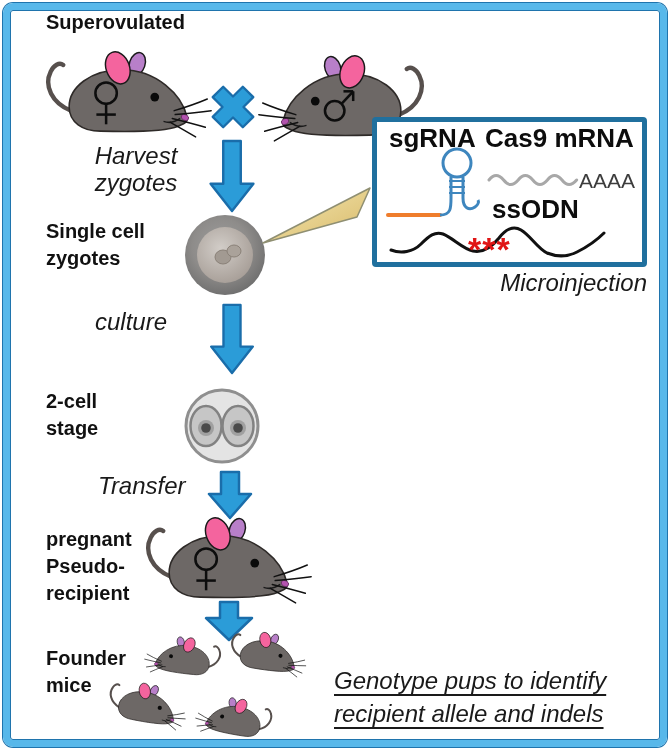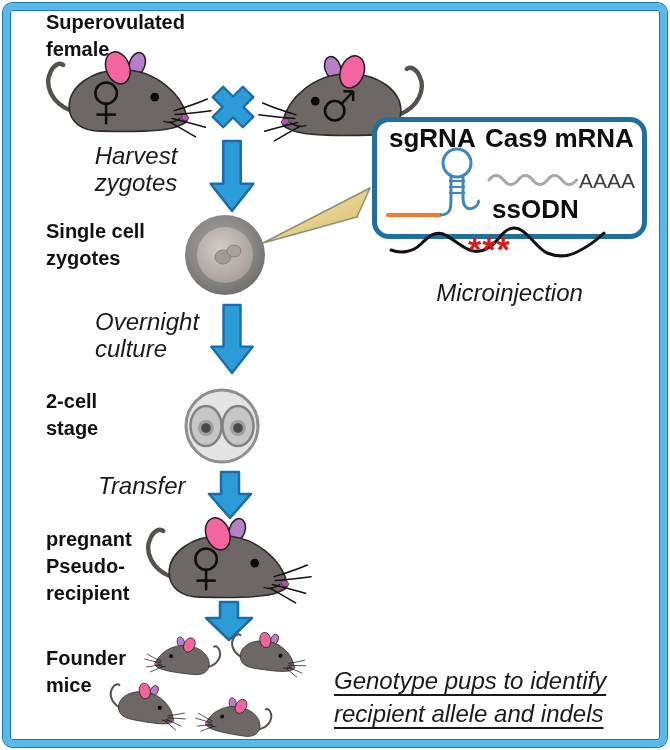--- a/index.html
+++ b/index.html
@@ -11,25 +11,25 @@
     position:absolute;left:3px;top:3px;right:3px;bottom:3px;
     border:7px solid #58b8ea;border-radius:10px;
     box-shadow:0 0 0 1px #1f74ad, inset 0 0 0 1px #1f74ad;
     pointer-events:none;
   }
   .abs{position:absolute;}
   .h{font-weight:bold;font-size:20px;line-height:27px;color:#111;letter-spacing:0;margin-left:20px;}
   .it{font-style:italic;font-size:24px;line-height:27px;color:#1a1a1a;}
   .boxlabel{position:absolute;font-weight:bold;font-size:26px;color:#0d0d0d;line-height:26px;}
   #injection-box{
-    position:absolute;left:372px;top:117px;width:275px;height:122px;
-    border:5px solid #20709e;border-radius:17px;background:#ffffff;box-sizing:border-box;
+    position:absolute;left:372px;top:117px;width:275px;height:150px;
+    border:5px solid #20709e;border-radius:4px;background:#ffffff;box-sizing:border-box;
     z-index:3;
   }
-  #microinjection-label{left:372px;top:279px;width:275px;text-align:center;}
+  #microinjection-label{left:372px;top:269px;width:275px;text-align:right;}
   #genotype-note{left:334px;top:664px;width:310px;text-decoration:underline;text-underline-offset:5px;line-height:33px;}
   svg{display:block;}
 </style>
 </head>
 <body>
 
 <div id="stage">
 
   <svg width="0" height="0" style="position:absolute">
     <defs>
@@ -67,21 +67,20 @@
         <line x1="104" y1="38" x2="94" y2="38"></line>
         <line x1="104" y1="38" x2="104" y2="48"></line>
       </g>
     </defs>
   </svg>
 
   <div class="frame"></div>
 
   <div class="abs h" style="left:26px;top:9px;">
     <div>Superovulated</div>
-    <div>female</div>
   </div>
 
   <svg class="abs" style="left:38px;top:50px;" width="180" height="98" viewBox="0 0 185 100">
     <use href="#mouse-body"></use>
       <use href="#mark-female"></use>
   </svg>
 
   <svg class="abs" style="left:206px;top:82px;" width="54" height="50" viewBox="0 0 58 54">
     <g transform="rotate(45 29 27)">
       <path d="M21,4 h16 v15 h15 v16 h-15 v15 h-16 v-15 h-15 v-16 h15 Z" fill="#2b9cd8" stroke="#1a6daa" stroke-width="2.5" stroke-linejoin="round"></path>
@@ -138,21 +137,20 @@
       </g>
       <g>
         <path d="M14,128 C24,132 36,130 44,122 C52,114 58,109 66,112 C76,116 86,127 96,129 C106,131 114,126 122,116 C128,108 136,103 144,108 C154,114 160,126 170,131 C180,135 190,135 200,130 C210,125 220,118 227,111" fill="none" stroke="#111" stroke-width="3" stroke-linecap="round"></path>
         <text x="91" y="139" font-size="34" font-weight="bold" fill="#e01515" letter-spacing="1">***</text>
       </g>
     </svg>
   </div>
   <div class="abs it" id="microinjection-label">Microinjection</div>
 
   <div class="abs it" style="left:95px;top:308px;">
-    <div>Overnight</div>
     <div>culture</div>
   </div>
 
   <svg class="abs" style="left:206px;top:303px;" width="52" height="72" viewBox="0 0 48 76">
     <path d="M15,2 L33,2 L33,46 L46,46 L24,74 L2,46 L15,46 Z" fill="#2b9cd8" stroke="#1a6daa" stroke-width="2.5" stroke-linejoin="round"></path>
   </svg>
 
   <div class="abs h" style="left:26px;top:388px;">
     <div>2-cell</div>
     <div>stage</div>

